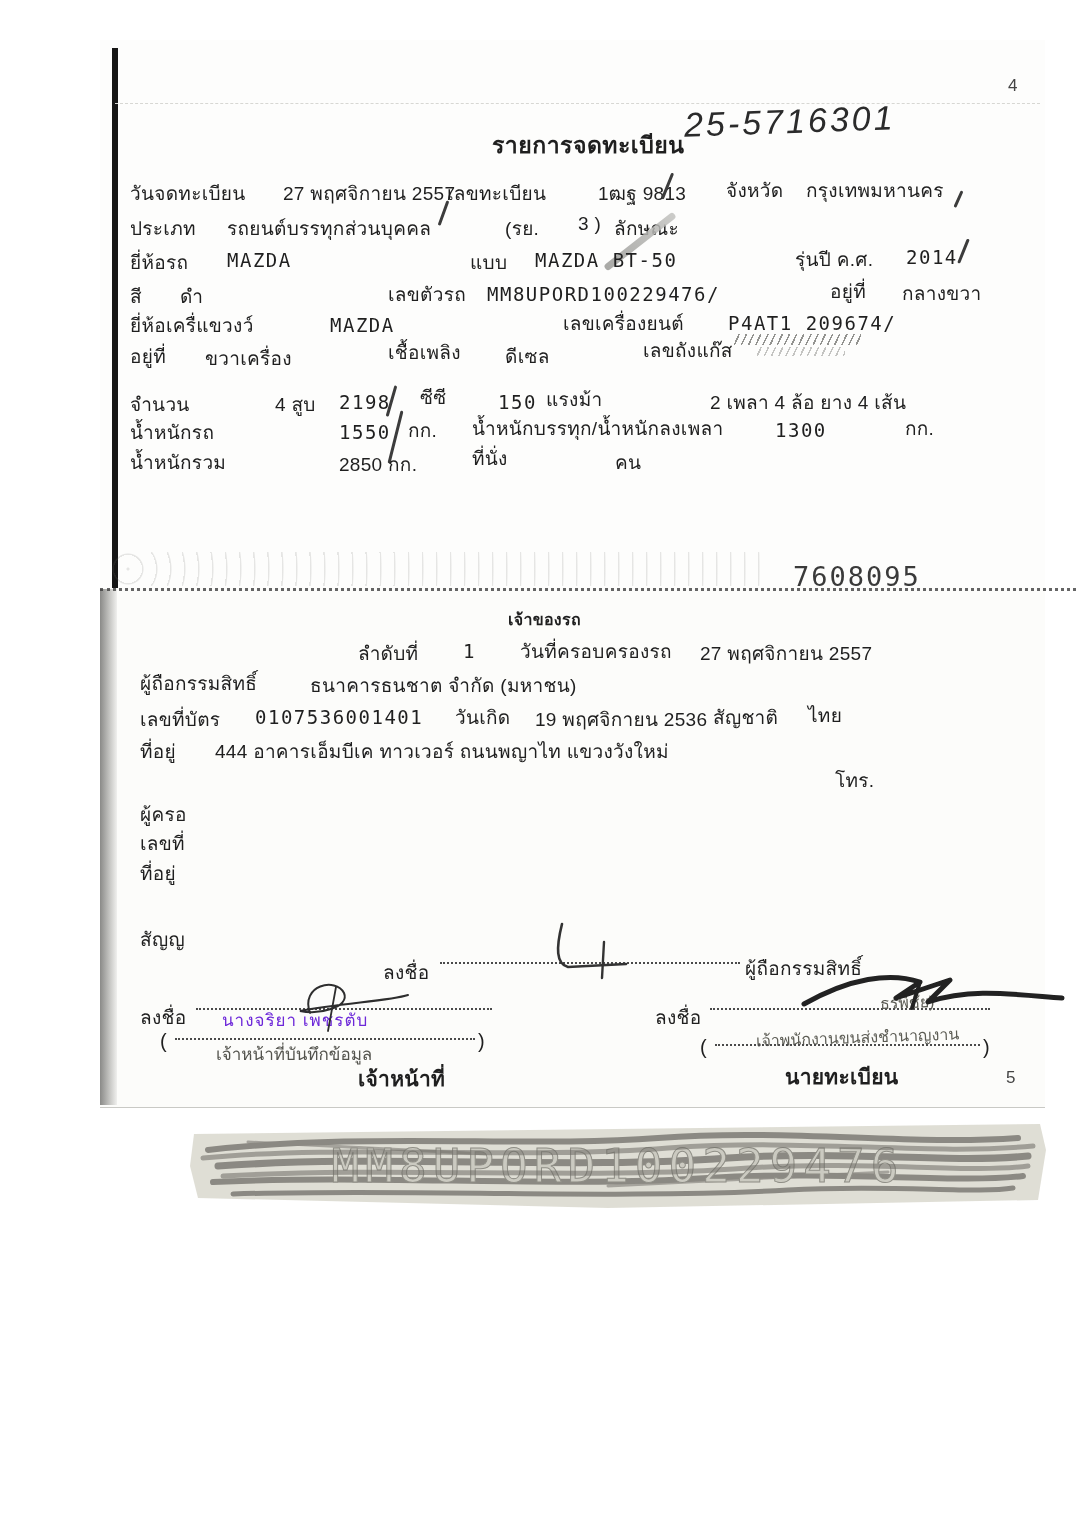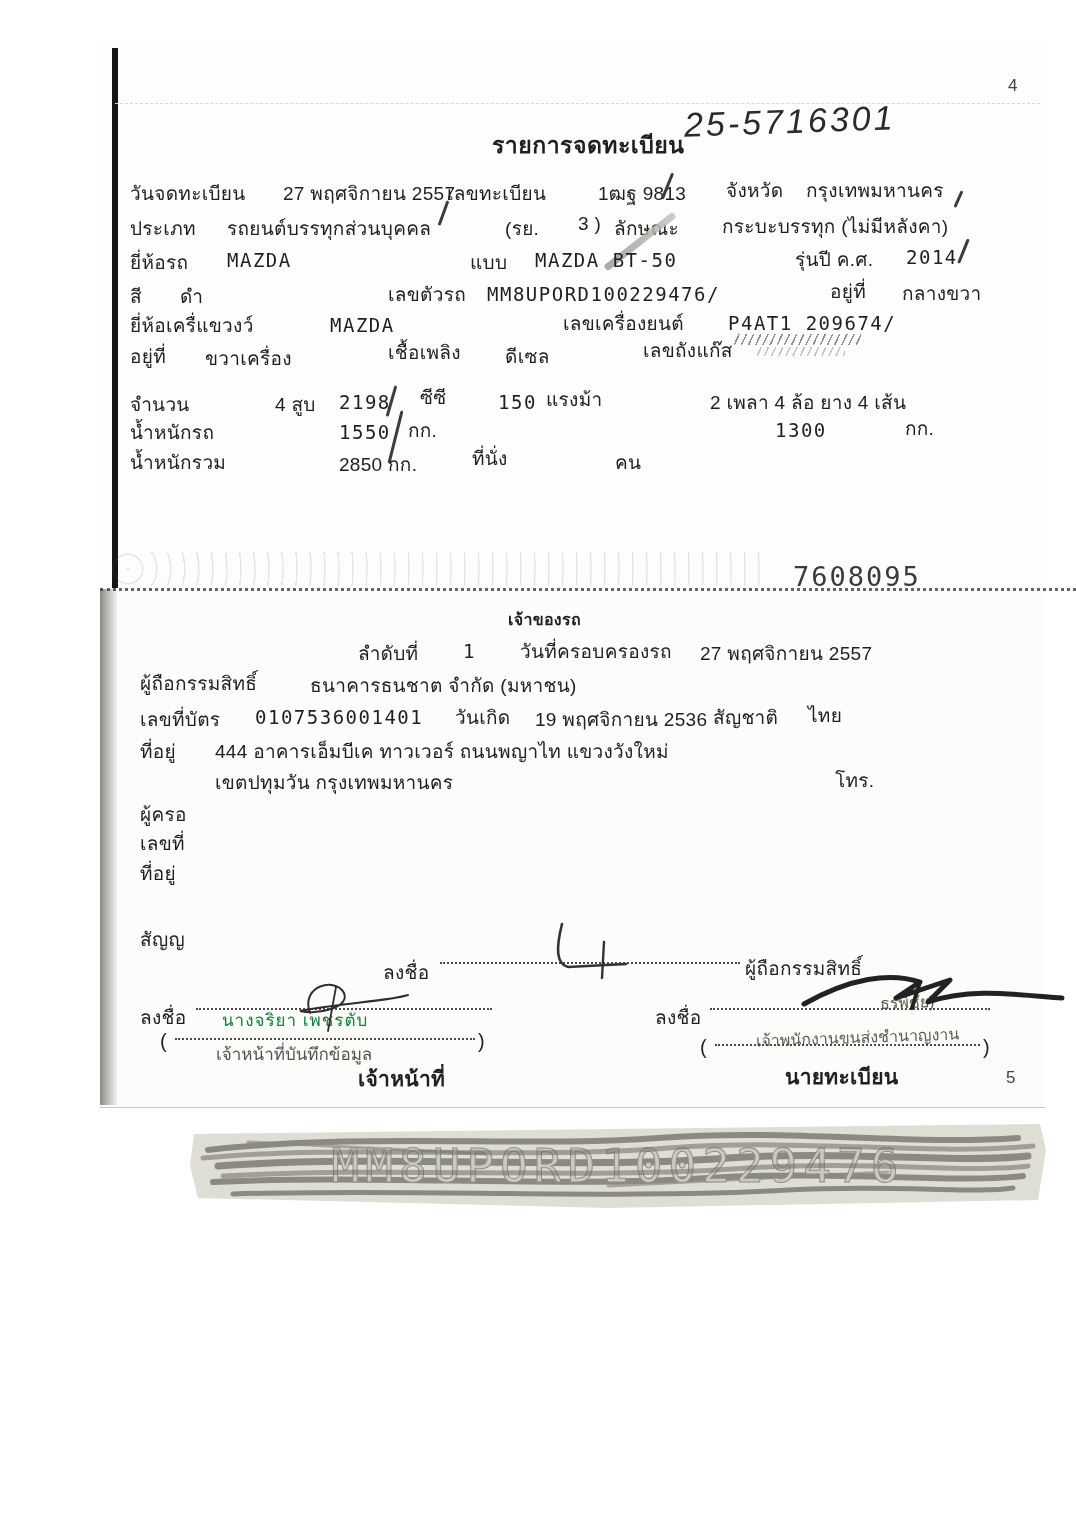--- a/index.html
+++ b/index.html
@@ -60,21 +60,20 @@
   <span class="t" style="left:726px;top:175px;font-family:Liberation Mono, monospace;">จังหวัด</span>
   <span class="t" style="left:806px;top:175px;">กรุงเทพมหานคร</span>
   <div class="hmark" style="left:957px;top:190px;height:18px;transform:rotate(24deg);"></div>
 
   <span class="t" style="left:130px;top:213px;">ประเภท</span>
   <span class="t" style="left:227px;top:213px;">รถยนต์บรรทุกส่วนบุคคล</span>
   <div class="hmark" style="left:442px;top:200px;height:26px;transform:rotate(20deg);"></div>
   <span class="t" style="left:505px;top:213px;">(รย.</span>
   <span class="t" style="left:578px;top:213px;">3 )</span>
   <span class="t" style="left:614px;top:213px;">ลักษณะ</span>
-  <span class="t" style="left:722px;top:211px;">กระบะบรรทุก (ไม่มีหลังคา)</span>
   <div class="pencil-slash"></div>
 
   <span class="t" style="left:130px;top:247px;">ยี่ห้อรถ</span>
   <span class="t mono" style="left:227px;top:249px;">MAZDA</span>
   <span class="t" style="left:470px;top:247px;">แบบ</span>
   <span class="t mono" style="left:535px;top:249px;">MAZDA BT-50</span>
   <span class="t" style="left:795px;top:244px;">รุ่นปี ค.ศ.</span>
   <span class="t mono" style="left:906px;top:246px;">2014</span>
   <div class="hmark" style="left:962px;top:238px;height:26px;transform:rotate(22deg);"></div>
 
@@ -104,20 +103,21 @@
   <div class="hmark" style="left:390px;top:385px;height:32px;transform:rotate(16deg);"></div>
   <span class="t" style="left:420px;top:382px;">ซีซี</span>
   <span class="t mono" style="left:498px;top:391px;">150</span>
   <span class="t" style="left:546px;top:384px;">แรงม้า</span>
   <span class="t" style="left:710px;top:387px;">2 เพลา 4 ล้อ ยาง 4 เส้น</span>
 
   <span class="t" style="left:130px;top:417px;">น้ำหนักรถ</span>
   <span class="t mono" style="left:339px;top:421px;">1550</span>
   <div class="hmark" style="left:394px;top:410px;height:54px;transform:rotate(14deg);"></div>
   <span class="t" style="left:408px;top:415px;">กก.</span>
+  <span class="t" style="left:472px;top:413px;">น้ำหนักบรรทุก/น้ำหนักลงเพลา</span>
   <span class="t mono" style="left:775px;top:419px;">1300</span>
   <span class="t" style="left:905px;top:413px;">กก.</span>
 
   <span class="t" style="left:130px;top:447px;">น้ำหนักรวม</span>
   <span class="t" style="left:339px;top:449px;">2850 กก.</span>
   <span class="t" style="left:472px;top:443px;">ที่นั่ง</span>
   <span class="t" style="left:615px;top:447px;">คน</span>
 
   <div class="clip" style="position:absolute;left:793px;top:561px;width:160px;height:27px;">
     <span class="t mono" style="left:0;top:0;font-size:27px;color:#3a3a3a;letter-spacing:2px;">7608095</span>
@@ -135,39 +135,38 @@
 
   <span class="t" style="left:140px;top:704px;">เลขที่บัตร</span>
   <span class="t mono" style="left:255px;top:706px;">0107536001401</span>
   <span class="t" style="left:455px;top:702px;">วันเกิด</span>
   <span class="t" style="left:535px;top:704px;">19 พฤศจิกายน 2536</span>
   <span class="t" style="left:713px;top:702px;">สัญชาติ</span>
   <span class="t" style="left:808px;top:700px;">ไทย</span>
 
   <span class="t" style="left:140px;top:736px;">ที่อยู่</span>
   <span class="t" style="left:215px;top:736px;">444 อาคารเอ็มบีเค ทาวเวอร์ ถนนพญาไท แขวงวังใหม่</span>
-  <span class="t" style="left:215px;top:767px;">เขตปทุมวัน กรุงเทพมหานคร</span>
   <span class="t" style="left:835px;top:765px;">โทร.</span>
 
   <span class="t" style="left:140px;top:799px;">ผู้ครอ</span>
   <span class="t" style="left:140px;top:828px;">เลขที่</span>
   <span class="t" style="left:140px;top:858px;">ที่อยู่</span>
   <span class="t" style="left:140px;top:924px;">สัญญ</span>
 
   <span class="t" style="left:383px;top:957px;">ลงชื่อ</span>
   <div class="dots" style="left:440px;top:942px;width:300px;"></div>
   <span class="t" style="left:745px;top:953px;">ผู้ถือกรรมสิทธิ์</span>
   <svg style="left:548px;top:920px;" width="100" height="70" viewBox="0 0 100 70">
     <path d="M14,4 C8,28 8,44 20,47 L78,44" stroke="#333" stroke-width="2.6" fill="none" stroke-linecap="round"></path>
     <path d="M56,22 L54,58" stroke="#333" stroke-width="2.4" fill="none" stroke-linecap="round"></path>
   </svg>
 
   <span class="t" style="left:140px;top:1002px;">ลงชื่อ</span>
   <div class="dots" style="left:196px;top:988px;width:296px;"></div>
-  <span class="stamp" style="left:222px;top:1006px;font-size:17px;color:#15803d;letter-spacing:1px;">นางจริยา เพชรตับ</span>
+  <span class="stamp" style="left:222px;top:1006px;font-size:17px;color:#6d28d9;letter-spacing:1px;">นางจริยา เพชรตับ</span>
   <svg style="left:240px;top:975px;" width="220" height="60" viewBox="0 0 220 60">
     <path d="M70,38 C60,10 96,2 104,18 C110,32 80,40 60,36 C100,28 150,26 168,20" stroke="#2e2e2e" stroke-width="2" fill="none" stroke-linecap="round"></path>
     <path d="M96,12 L88,56" stroke="#2e2e2e" stroke-width="1.8" fill="none" stroke-linecap="round"></path>
   </svg>
   <span class="t" style="left:160px;top:1030px;font-size:20px;">(</span>
   <div class="dots" style="left:175px;top:1018px;width:300px;"></div>
   <span class="t" style="left:478px;top:1030px;font-size:20px;">)</span>
   <span class="stamp" style="left:216px;top:1040px;font-size:17px;color:#54544e;">เจ้าหน้าที่บันทึกข้อมูล</span>
   <span class="t bold" style="left:330px;top:1062px;font-size:21px;margin-left:28px;">เจ้าหน้าที่</span>
 

